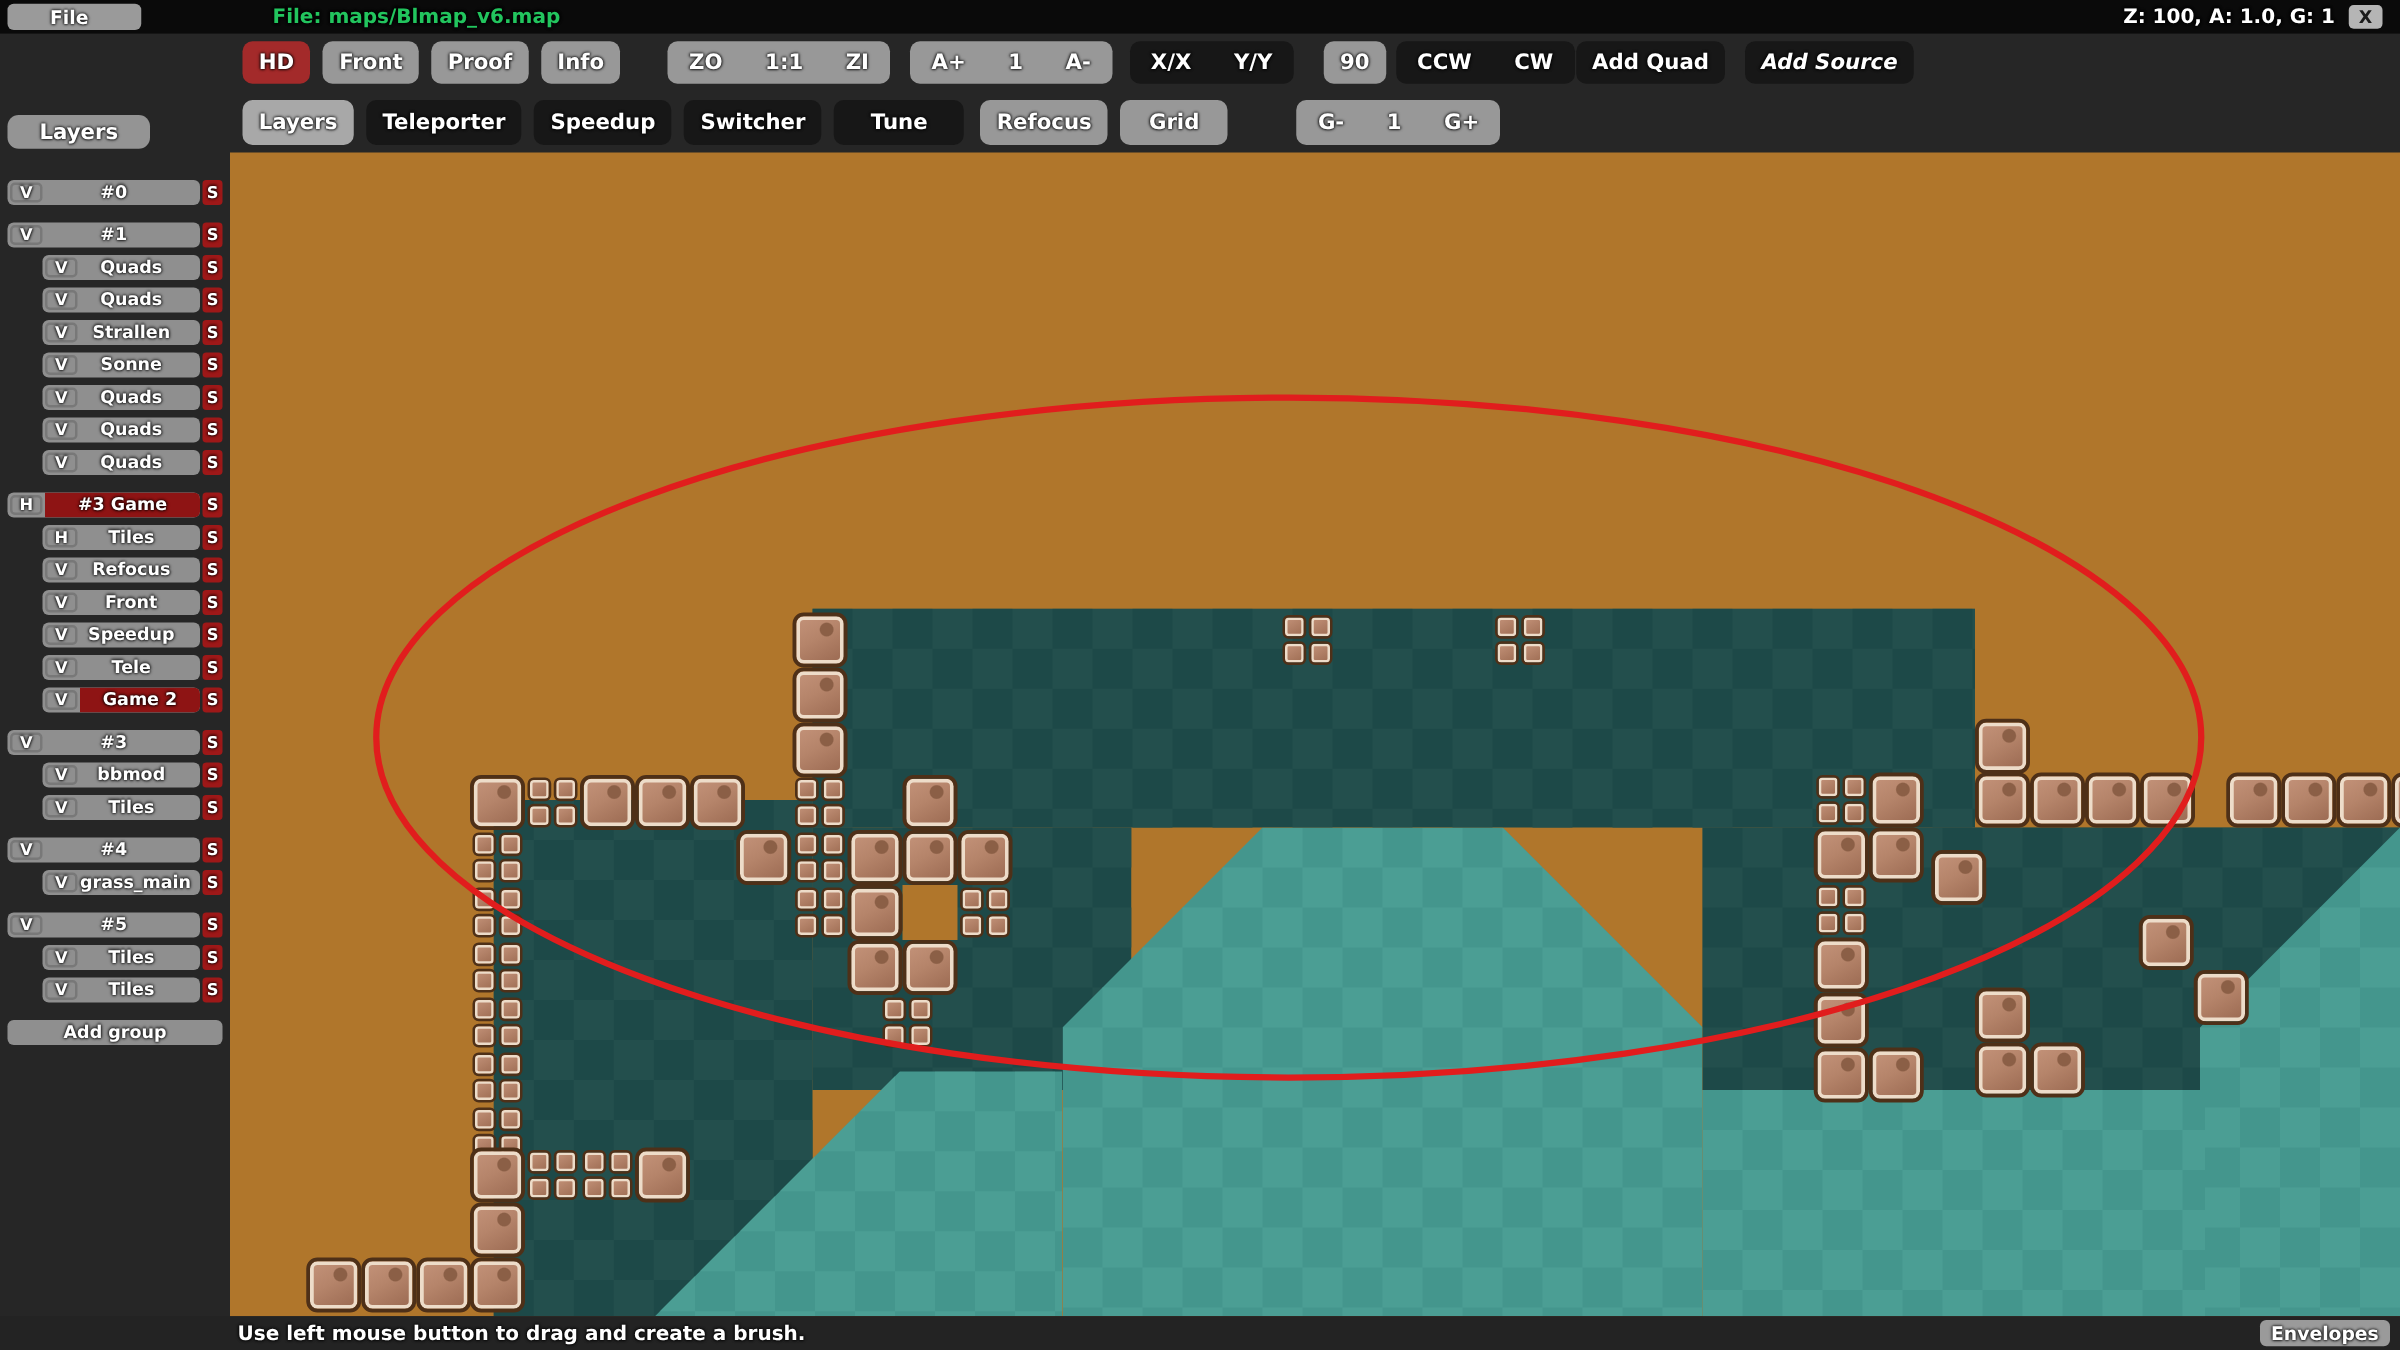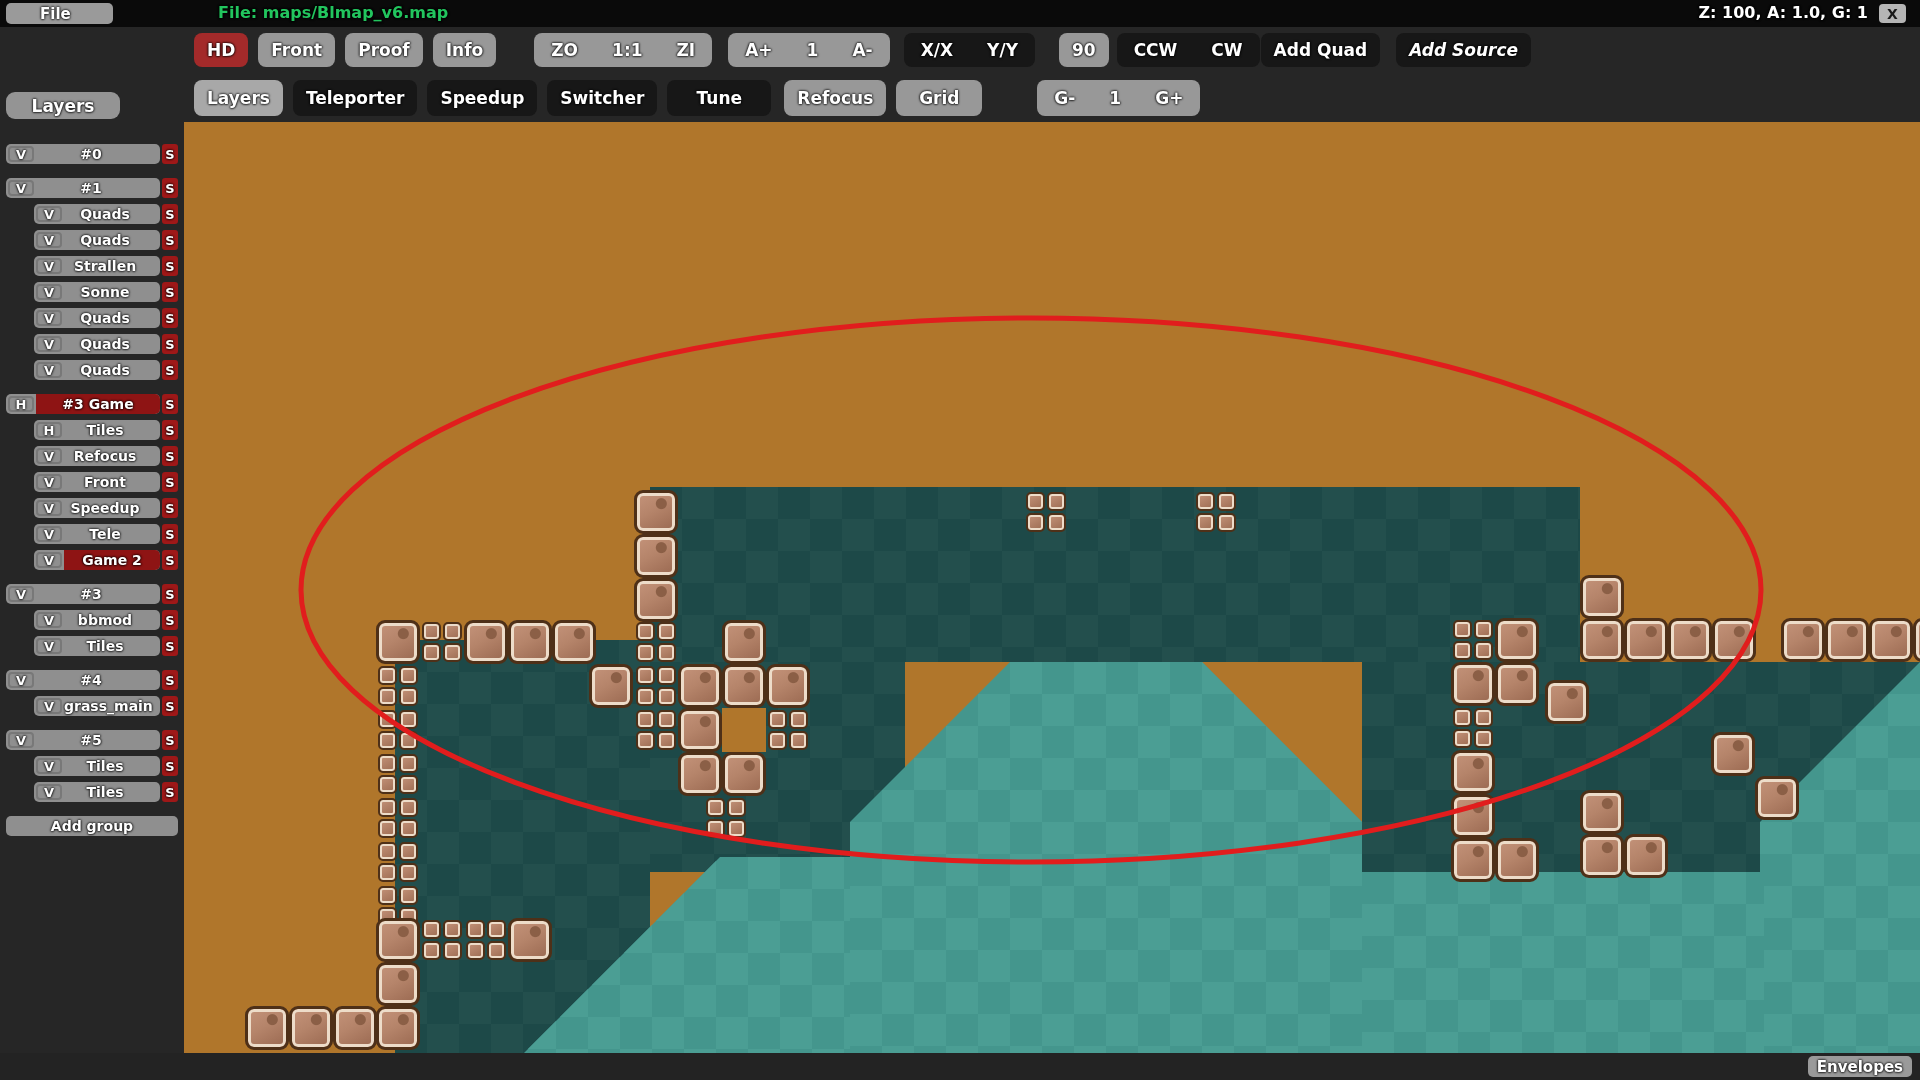--- a/index.html
+++ b/index.html
@@ -479,14 +479,15 @@
     <div class="tile big" style="left: 1571px; top: 654px;"></div>
     <div class="tile big" style="left: 1396px; top: 668px;"></div>
     <div class="tile big" style="left: 1396px; top: 712px;"></div>
     <div class="tile big" style="left: 1440px; top: 712px;"></div>
     <svg class="ellipse-svg" width="1736" height="931">
     <ellipse id="red-ellipse" fill="none" cx="847" cy="468" rx="730" ry="272" stroke="#e11d1d" stroke-width="5"></ellipse>
   </svg>
 </div>
 
 <div class="statusbar">
+  <div class="status-hint outline">Use left mouse button to drag and create a brush.</div>
   <div class="envelopes-btn outline">Envelopes</div>
 </div>
 
 </body></html>

